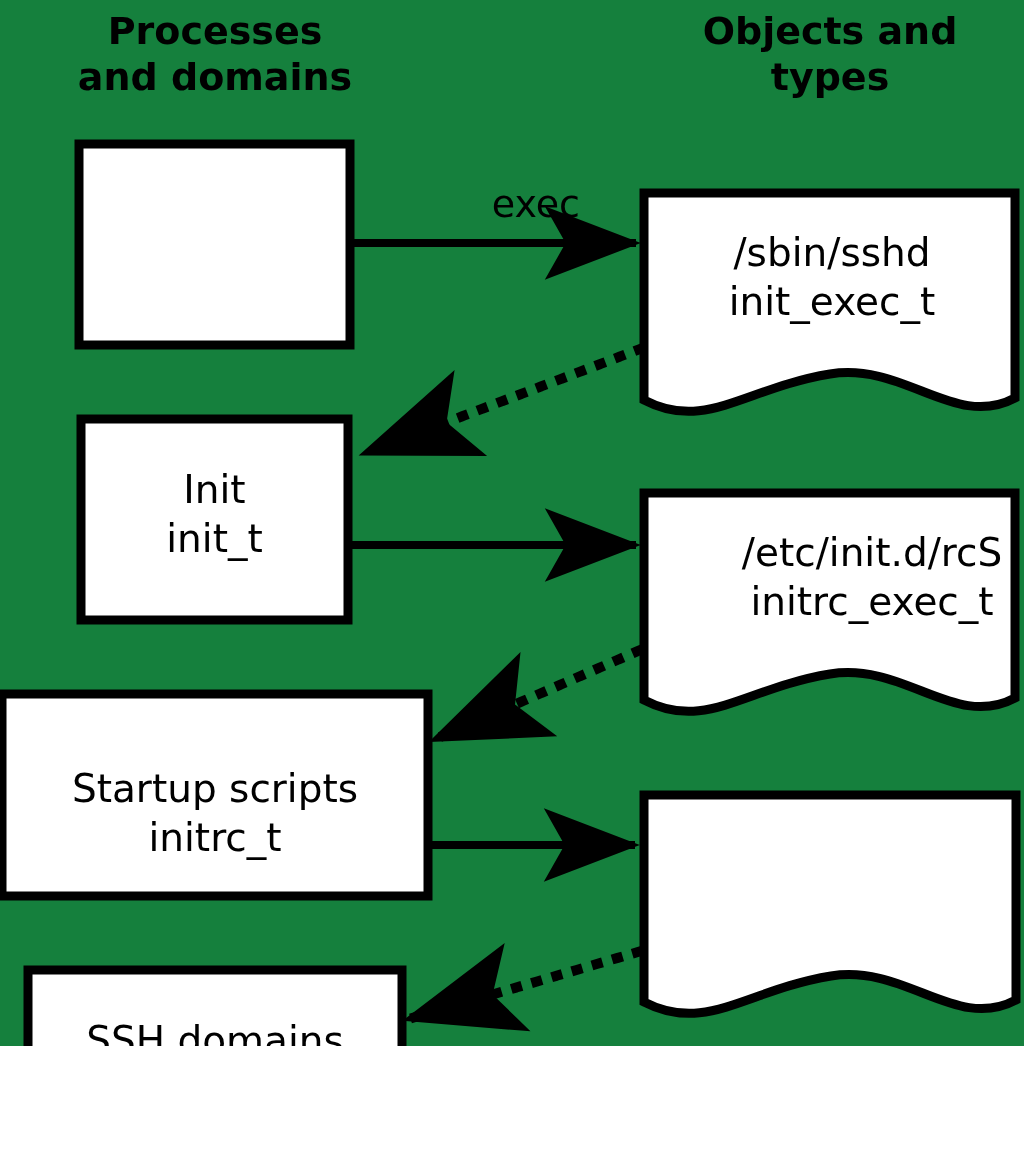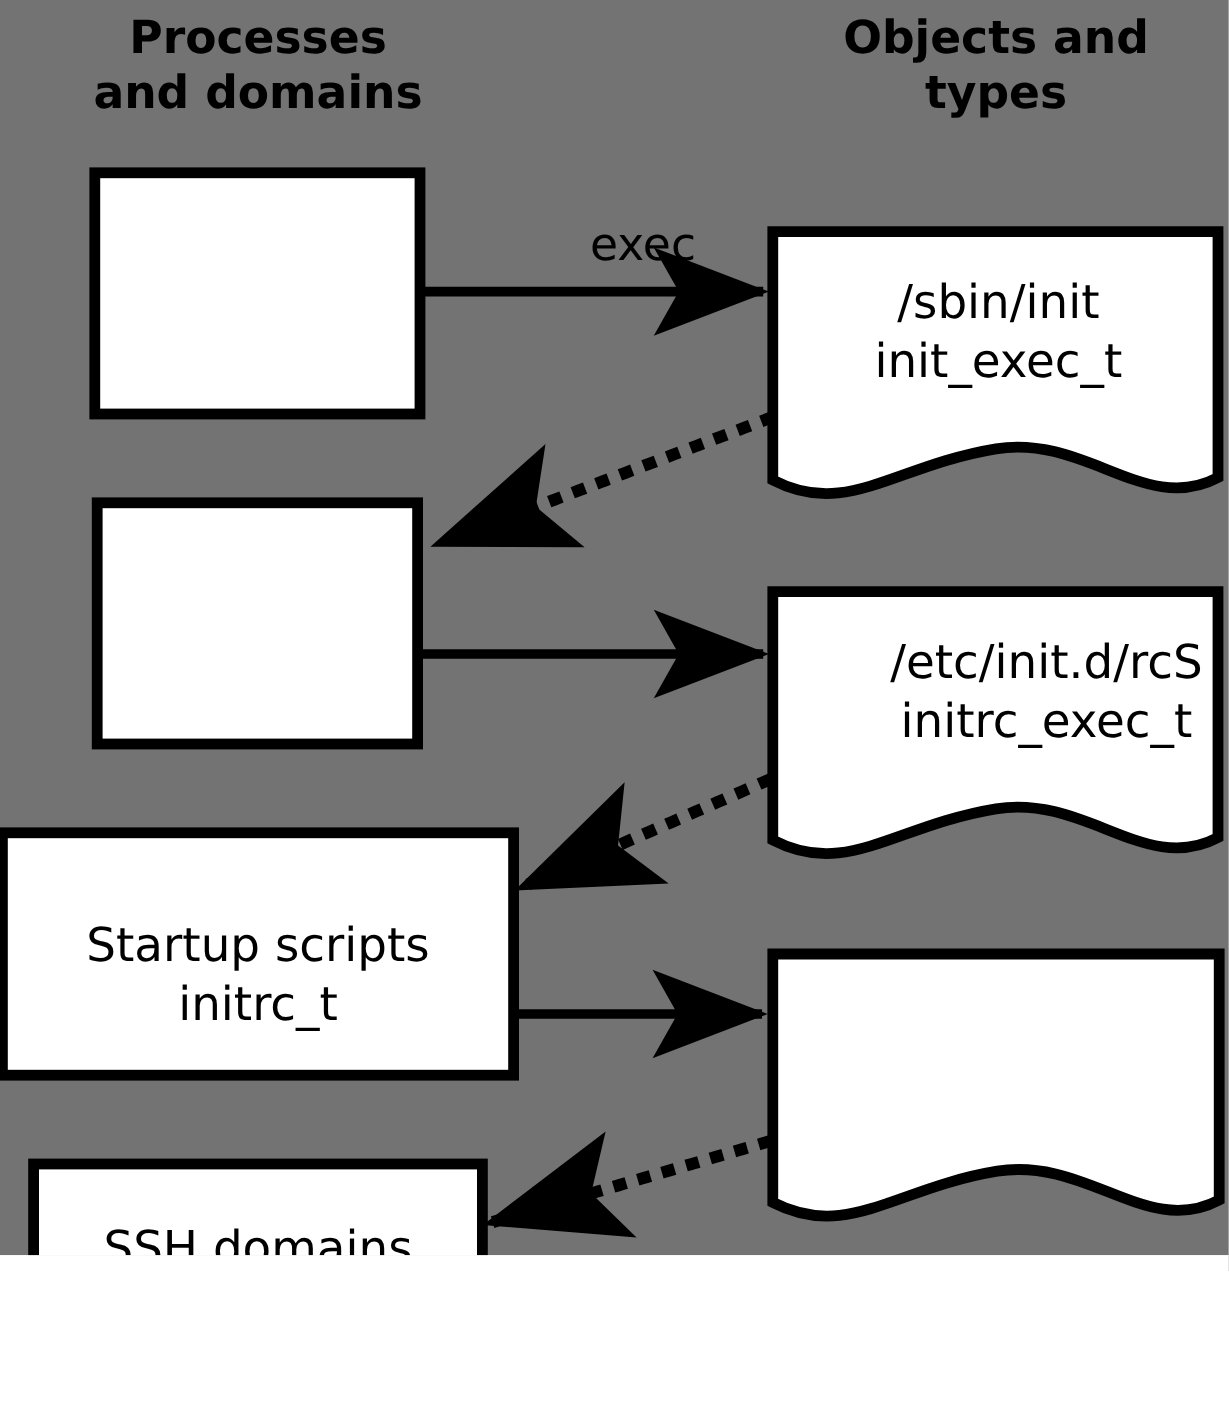--- a/index.html
+++ b/index.html
@@ -8,21 +8,21 @@
     background: #ffffff;
   }
   body {
     font-family: "DejaVu Sans", "Liberation Sans", sans-serif;
     color: #000000;
   }
   #canvas {
     position: relative;
     width: 1024px;
     height: 1046px;
-    background: #737373;
+    background: #15803d;
     overflow: hidden;
   }
   #diagram-svg {
     position: absolute;
     left: 0;
     top: 0;
     width: 1024px;
     height: 1173px;
   }
   .col-header {
@@ -88,28 +88,30 @@
     <line x1="638" y1="952" x2="412" y2="1018" stroke="#000000" stroke-width="10" stroke-dasharray="1 20" stroke-linecap="square" marker-end="url(#arrowDot)"></line>
   </svg>
 
   <div class="abs col-header" style="left:15px; top:8px; width:400px;">Processes
 and domains</div>
 
   <div class="abs col-header" style="left:630px; top:8px; width:400px;">Objects and
 types</div>
 
 
+  <div class="abs node-label" style="left:81px; top:465px; width:267px;">Init
+init_t</div>
 
   <div class="abs node-label" style="left:2px; top:741px; width:426px;margin-top:23px;">Startup scripts
 initrc_t</div>
 
   <div class="abs node-label" style="left:28px; top:1016px; width:374px;">SSH domains
 sshd_t</div>
 
-  <div class="abs node-label" style="left:648px; top:228px; width:368px;">/sbin/init
+  <div class="abs node-label" style="left:648px; top:228px; width:368px;">/sbin/sshd
 init_exec_t</div>
 
   <div class="abs node-label" style="left:648px; top:528px; width:368px;padding-left:40px;">/etc/init.d/rcS
 initrc_exec_t</div>
 
 
   <div class="abs edge-label" style="left:420px; top:182px; width:160px;text-align:right;">exec</div>
 
 </div>
 

